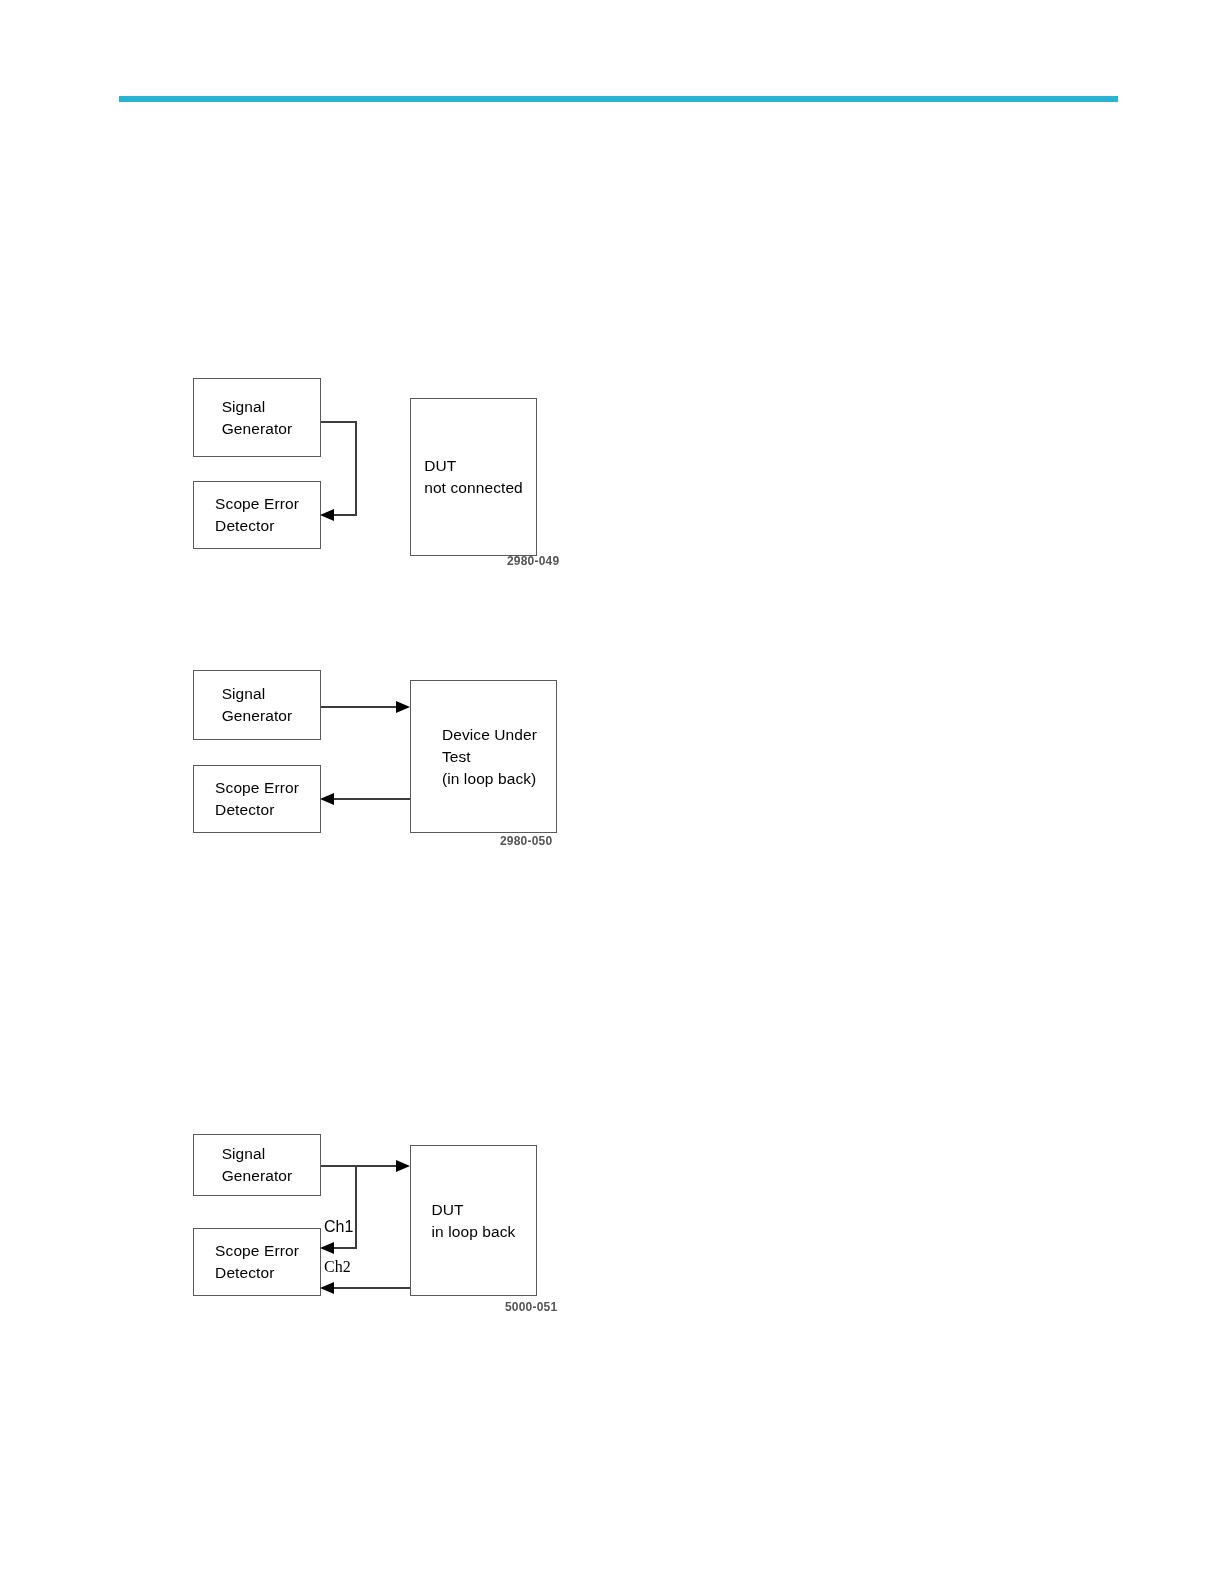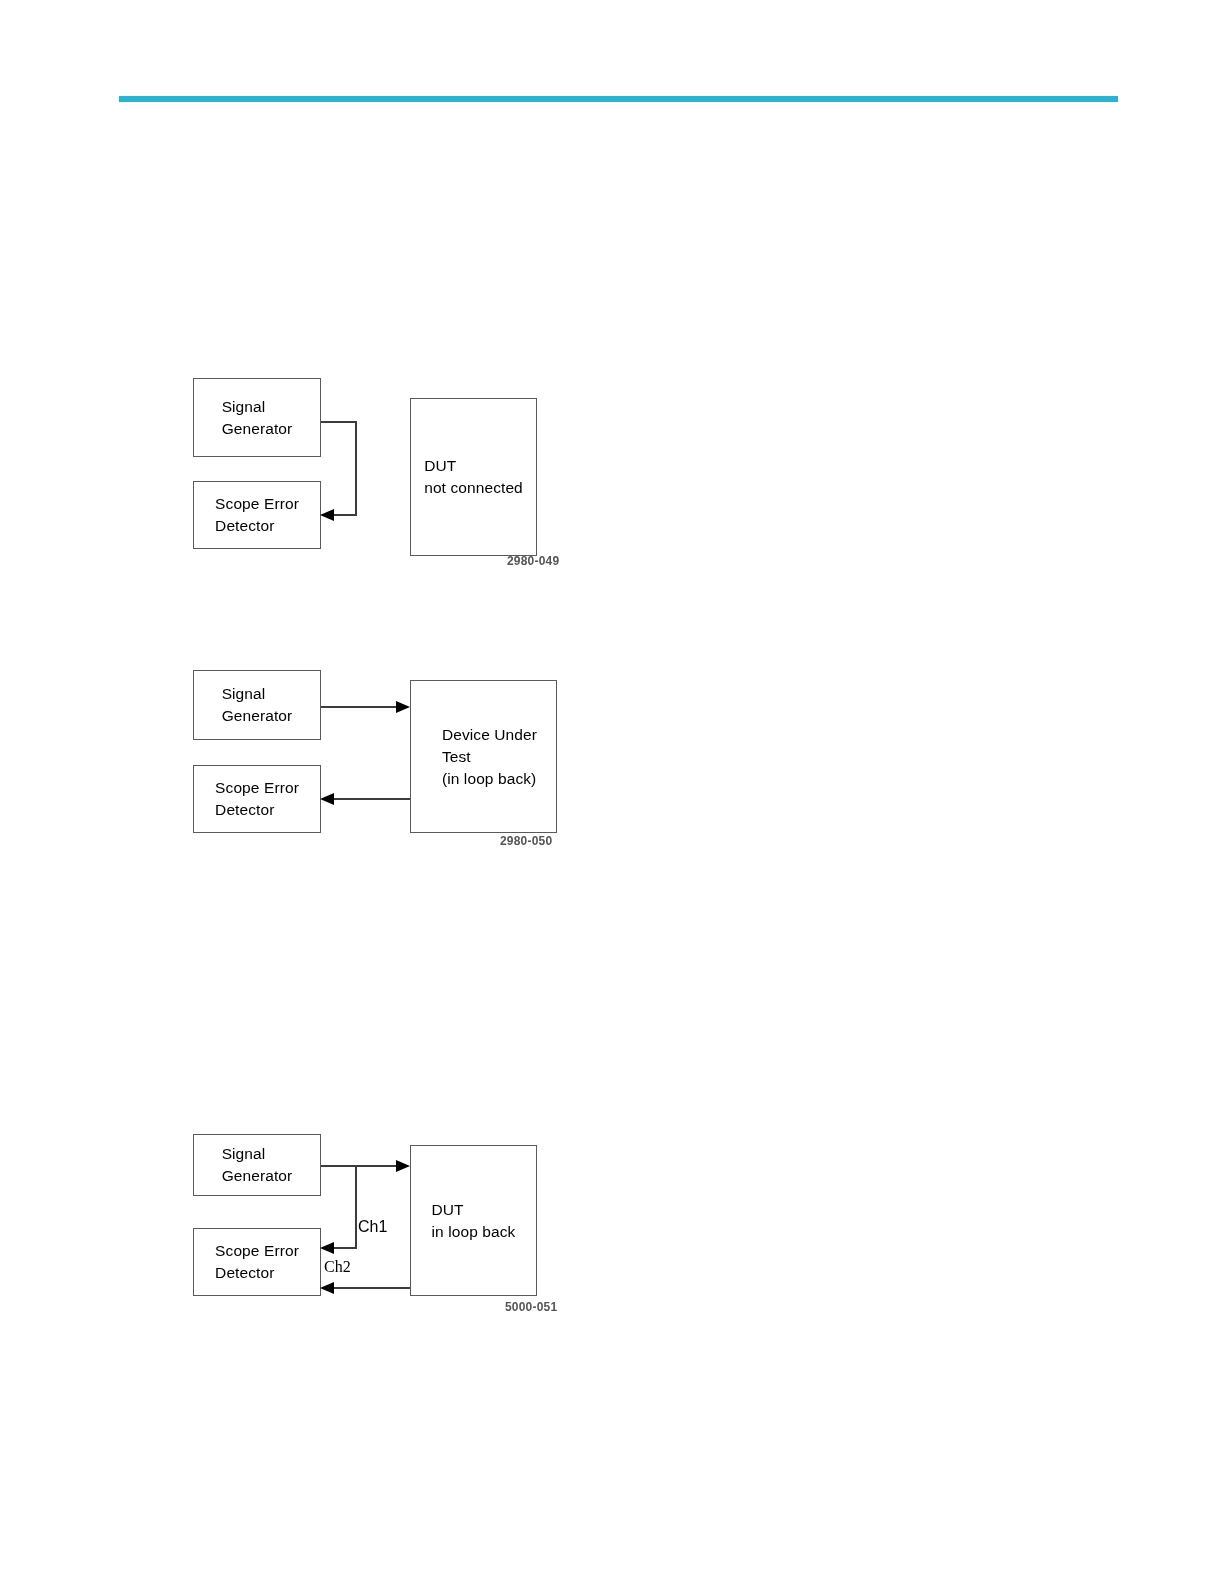--- a/index.html
+++ b/index.html
@@ -170,18 +170,18 @@
     <path class="wire" d="M 321 1166 L 397 1166"></path>
     <polygon class="wire-head" points="396,1160 410,1166 396,1172"></polygon>
 
     <path class="wire" d="M 356 1166 L 356 1248 L 334 1248"></path>
     <polygon class="wire-head" points="334,1242 320,1248 334,1254"></polygon>
 
     <path class="wire" d="M 410 1288 L 334 1288"></path>
     <polygon class="wire-head" points="334,1282 320,1288 334,1294"></polygon>
   </svg>
 
-  <div class="ch-label" style="left:324px; top:1218px;margin-left:34px;">Ch1</div>
+  <div class="ch-label" style="left:324px; top:1218px;">Ch1</div>
 
   <div class="ch-label" style="left:324px; top:1258px;font-family:Liberation Serif, serif;">Ch2</div>
 
   <div class="fig-id" style="left:505px; top:1300px;">5000-051</div>
 </div>
 
 </body></html>

